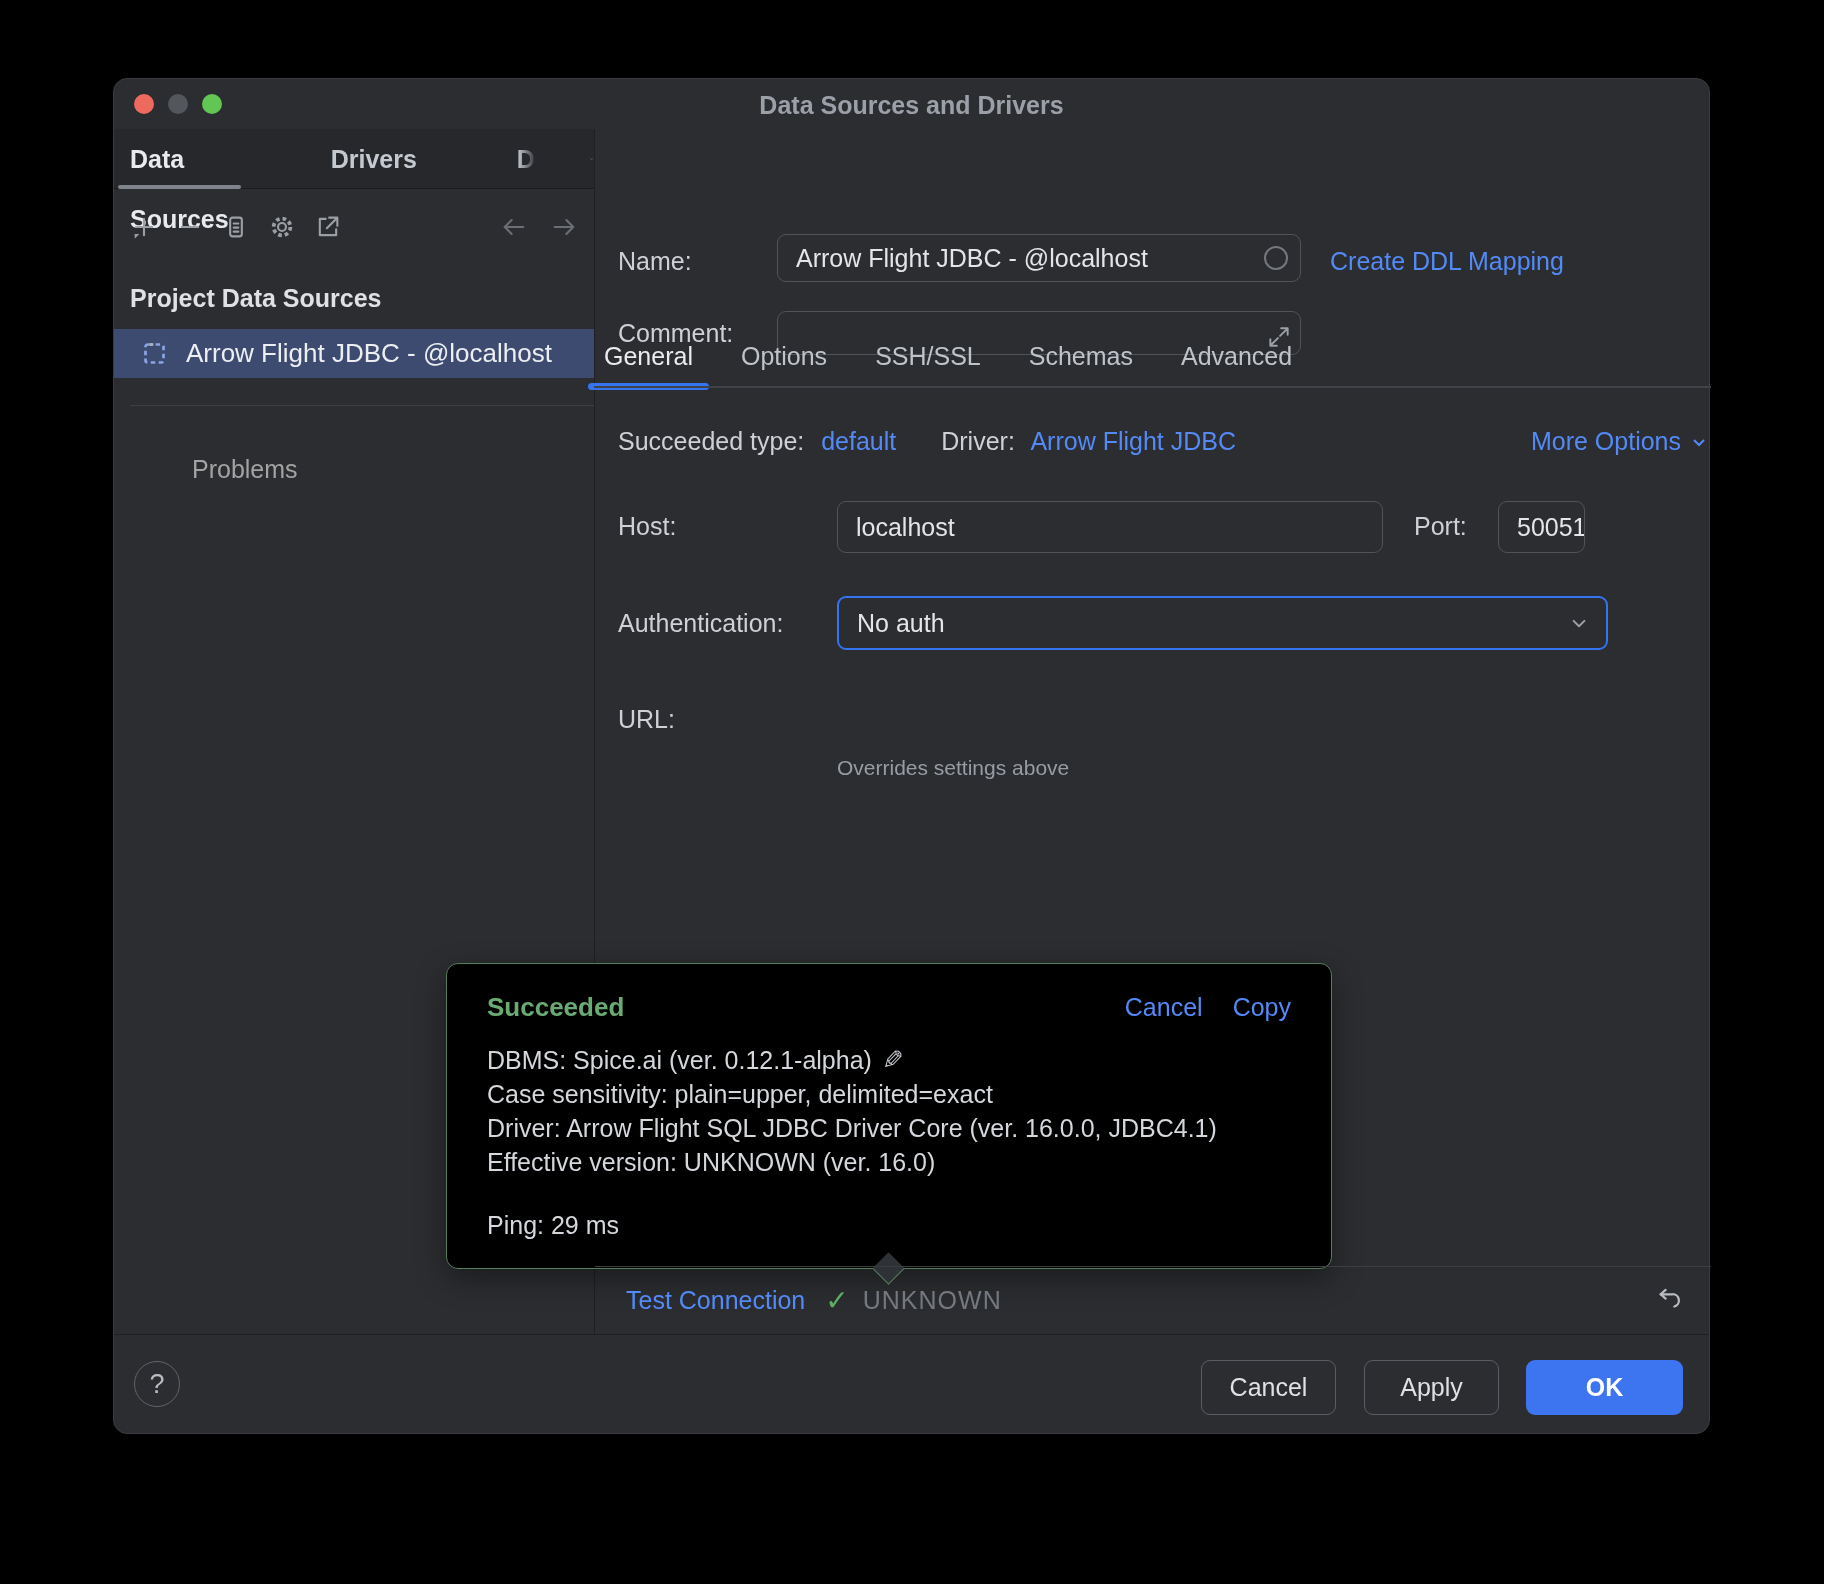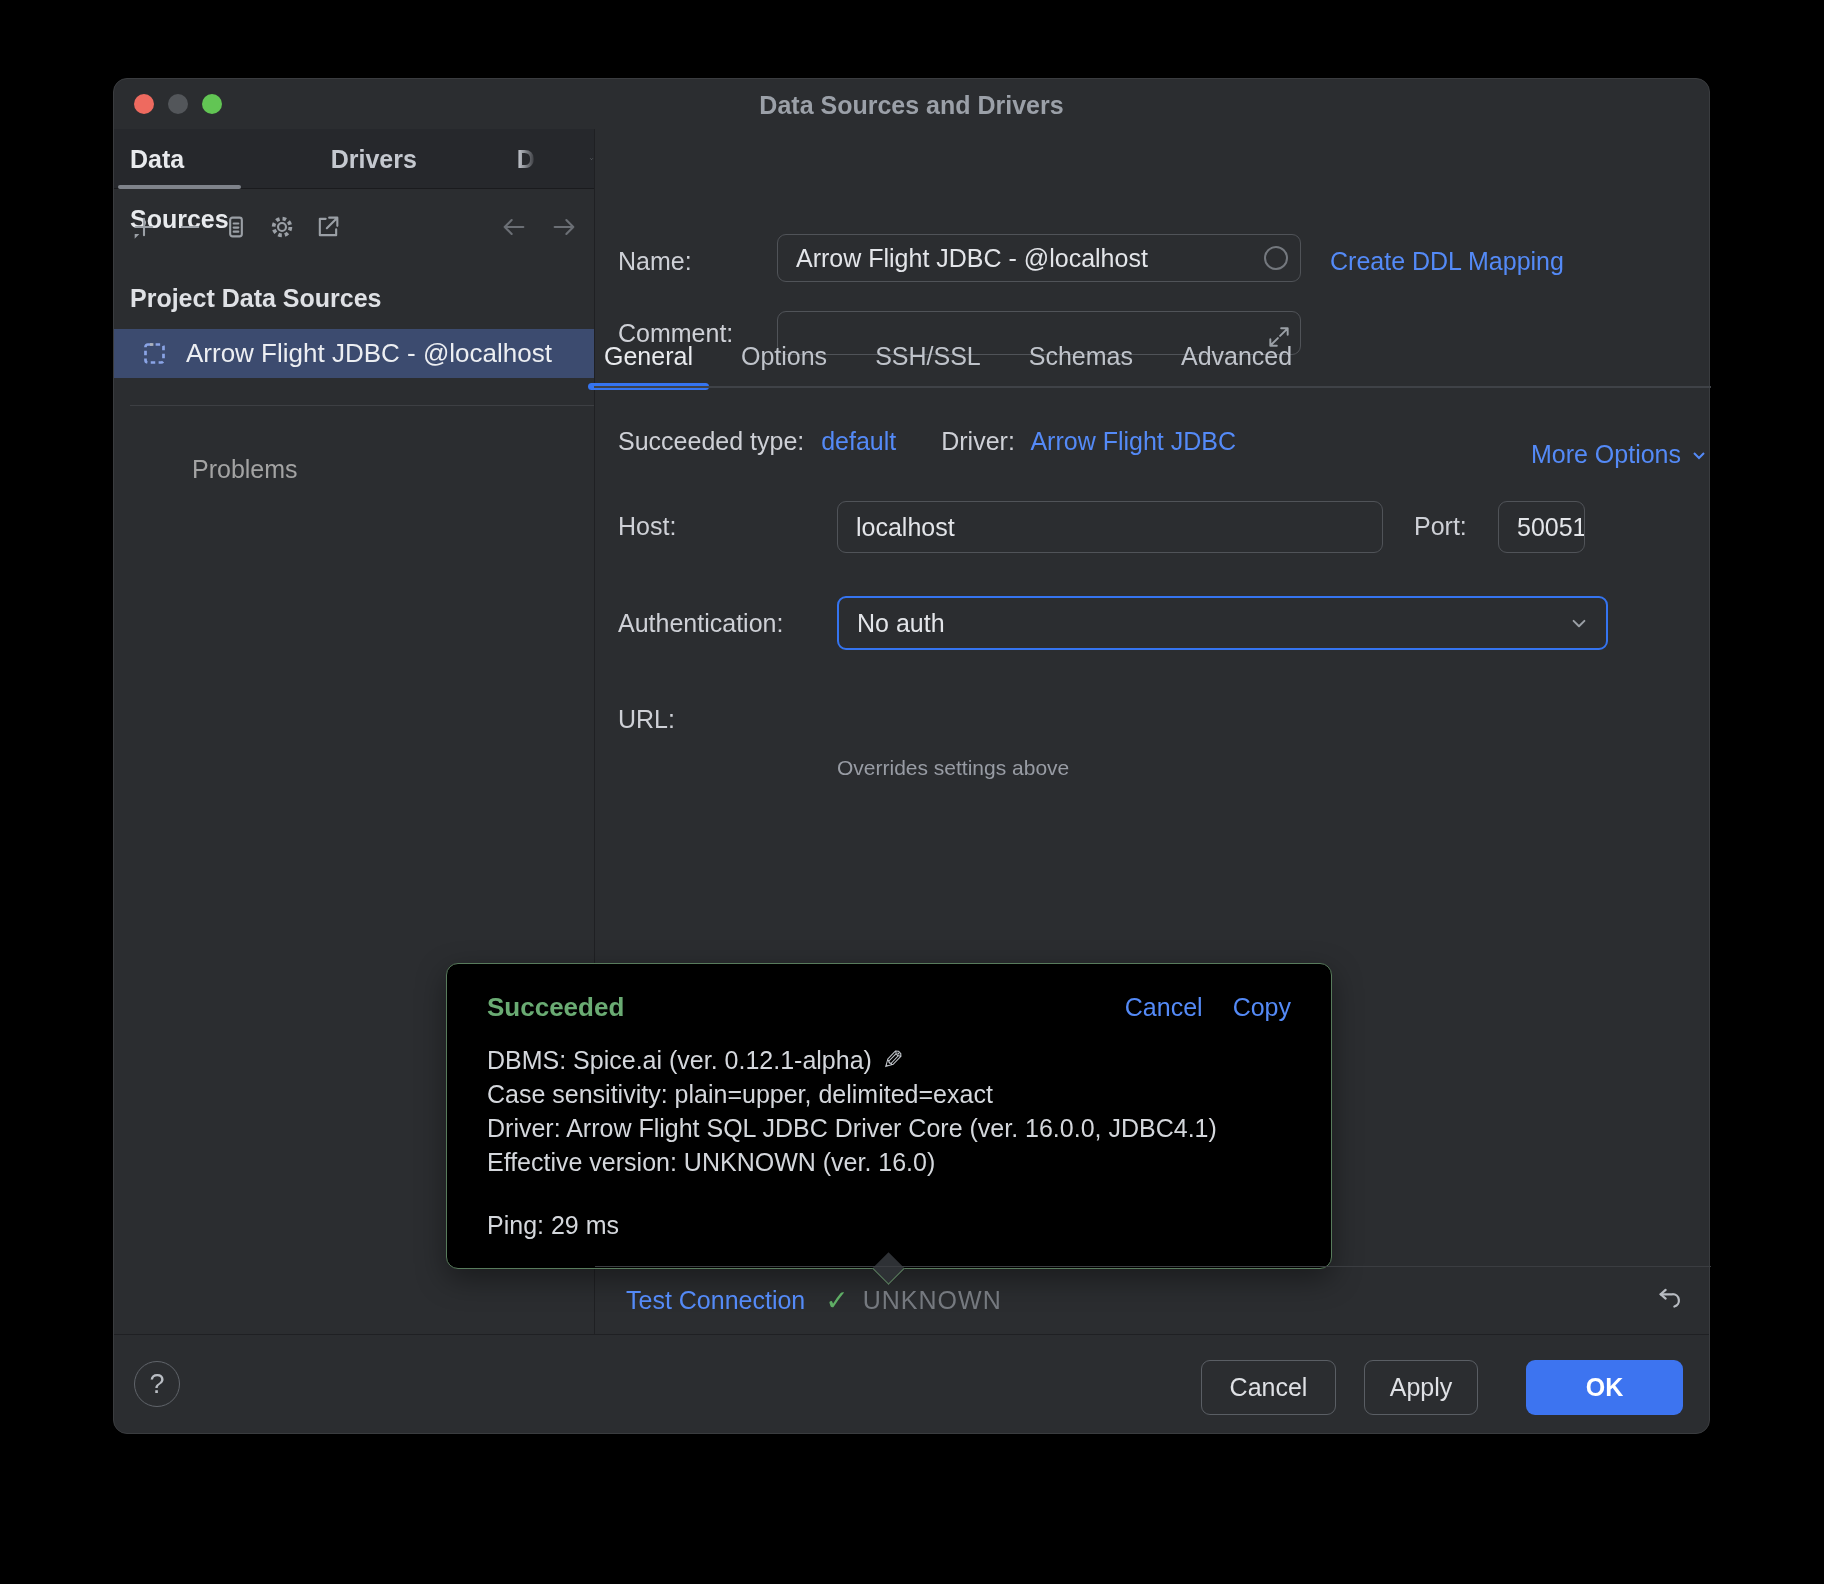--- a/index.html
+++ b/index.html
@@ -61,21 +61,21 @@
   .form-tabs{position:absolute;left:976px;top:252px;height:50px;display:flex;}
   .f-tab{font-size:25px;color:#bfc3ca;line-height:50px;padding:0 8px;margin-right:32px;position:relative;}
   .f-tab.active{color:#e9ebee;}
   .f-tab.active::after{content:"";position:absolute;left:-8px;right:-8px;bottom:-9px;height:7px;
     border-radius:4px;background:#3574f0;}
   .form-divider{position:absolute;left:480px;top:307px;width:1117px;height:2px;background:#3f4247;}
   
   .conn-row{position:absolute;left:504px;top:348px;width:1093px;height:30px;font-size:25px;color:#ced0d6;}
   .conn-left span{margin-right:10px;}
   .driver-label{margin-left:28px;}
-  .more-options{position:absolute;right:0;top:0;display:flex;align-items:center;color:#548af7;margin-top:13px;}
+  .more-options{position:absolute;right:0;top:0;display:flex;align-items:center;color:#548af7;}
   .more-options svg{width:24px;height:24px;margin-left:6px;}
   
   .host-label{left:504px;top:433px;}
   .host-field{left:723px;top:422px;width:546px;height:52px;}
   .port-label{left:1300px;top:433px;}
   .port-field{left:1384px;top:422px;width:87px;height:52px;}
   
   .auth-label{left:504px;top:530px;}
   .auth-field{left:723px;top:517px;width:771px;height:54px;border:2.5px solid #3574f0;background:#2b2d30;}
   .auth-chevron{position:absolute;right:14px;top:50%;transform:translateY(-50%);width:26px;height:26px;}
@@ -106,21 +106,21 @@
   .undo-btn{position:absolute;right:20px;top:50%;transform:translateY(-50%);width:36px;height:36px;}
   .undo-btn svg{width:30px;height:30px;}
   
   .footer{position:absolute;left:0;top:1255px;width:100%;height:100px;border-top:1px solid #1f2023;box-sizing:border-box;}
   .help-btn{position:absolute;left:20px;top:26px;width:46px;height:46px;border:1.5px solid #60646a;
     border-radius:50%;box-sizing:border-box;color:#b9bdc3;font-size:27px;display:flex;align-items:center;justify-content:center;}
   .btn{position:absolute;top:25px;height:55px;border-radius:9px;font-size:25px;display:flex;
     align-items:center;justify-content:center;box-sizing:border-box;}
   .btn.ghost{border:1.5px solid #5a5e64;color:#dfe1e5;background:transparent;}
   .btn-cancel{left:1087px;width:135px;}
-  .btn-apply{left:1250px;width:114px;}
+  .btn-apply{left:1250px;width:135px;}
   .btn-ok{left:1412px;width:157px;background:#3d74f0;color:#fff;font-weight:600;}
   .icon-stroke{stroke:#9ba0a6;stroke-width:1.8;fill:none;stroke-linecap:round;stroke-linejoin:round;}
   .icon-dim{stroke:#6b6f75;}
   .icon-light{stroke:#b8bcc2;}
 </style>
 </head>
 <body>
 
 <div class="window">
 

